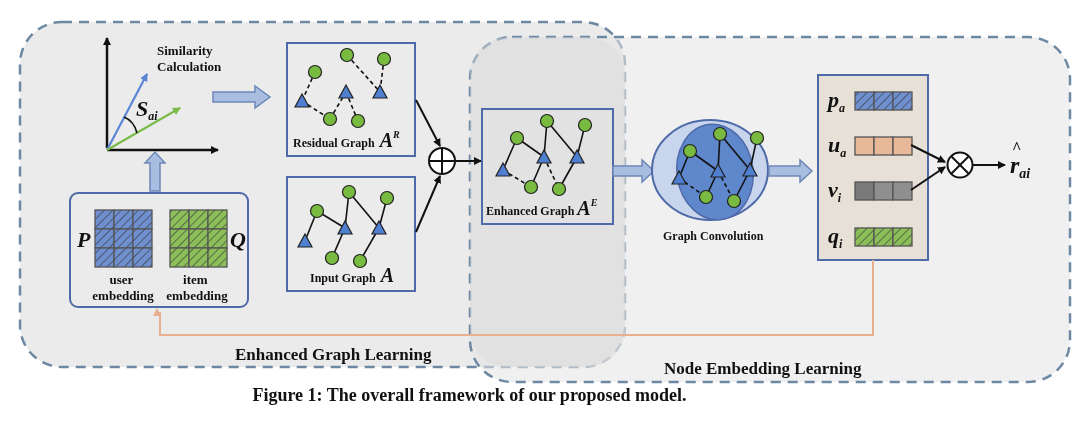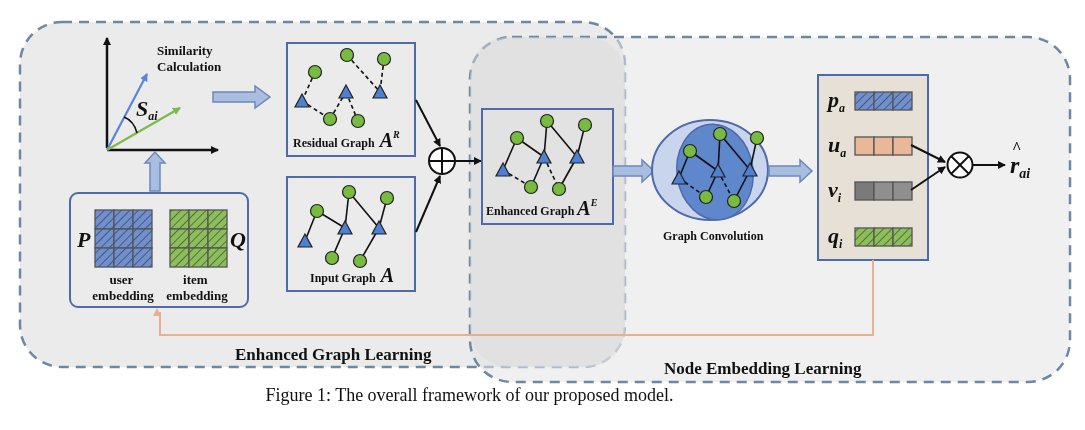--- a/index.html
+++ b/index.html
@@ -1,21 +1,21 @@
 <!DOCTYPE html>
 <html><head>
 <meta charset="utf-8">
 <style>
   html, body { margin: 0; padding: 0; background: #ffffff; }
   body { width: 1085px; height: 430px; position: relative; overflow: hidden; font-family: "Liberation Serif", serif; }
   #diagram { position: absolute; left: 0; top: 0; width: 1085px; height: 430px; }
   .lbl { font-family: "Liberation Serif", serif; font-weight: bold; fill: #111; }
   .math { font-family: "Liberation Serif", serif; font-weight: bold; font-style: italic; fill: #111; }
   .caption { position: absolute; left: 0; width: 939px; top: 385px; text-align: center;
-             font-family: "Liberation Serif", serif; font-weight: normal; font-size: 18px; color: #111; }
+             font-family: "Liberation Serif", serif; font-weight: bold; font-size: 18px; color: #111; }
 </style>
 </head>
 <body>
 
 <svg id="diagram" viewBox="0 0 1085 430" xmlns="http://www.w3.org/2000/svg">
   <defs>
     <pattern id="hatchBlue" patternUnits="userSpaceOnUse" width="6" height="6" patternTransform="rotate(45)">
       <rect width="6" height="6" fill="#6f8fcf"></rect>
       <line x1="0" y1="0" x2="0" y2="6" stroke="#333" stroke-width="1.2"></line>
     </pattern>

